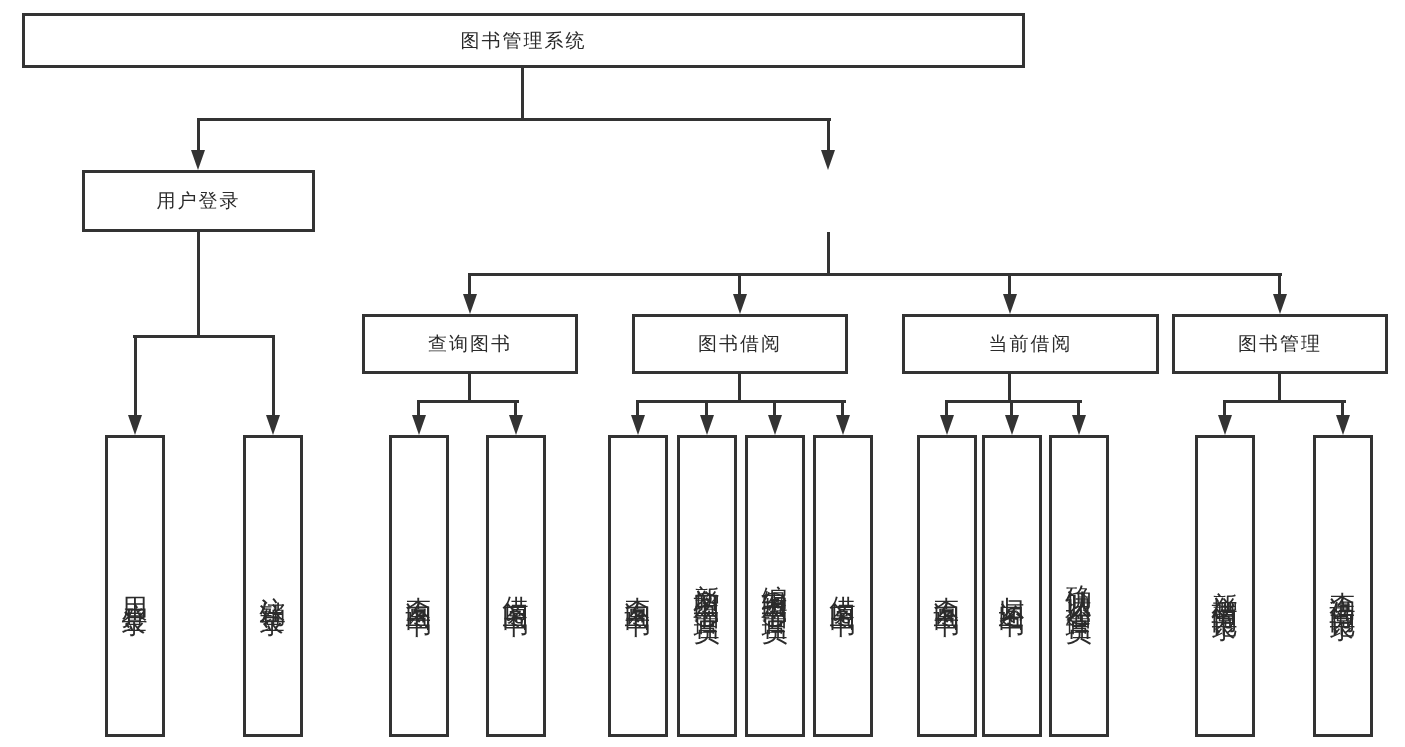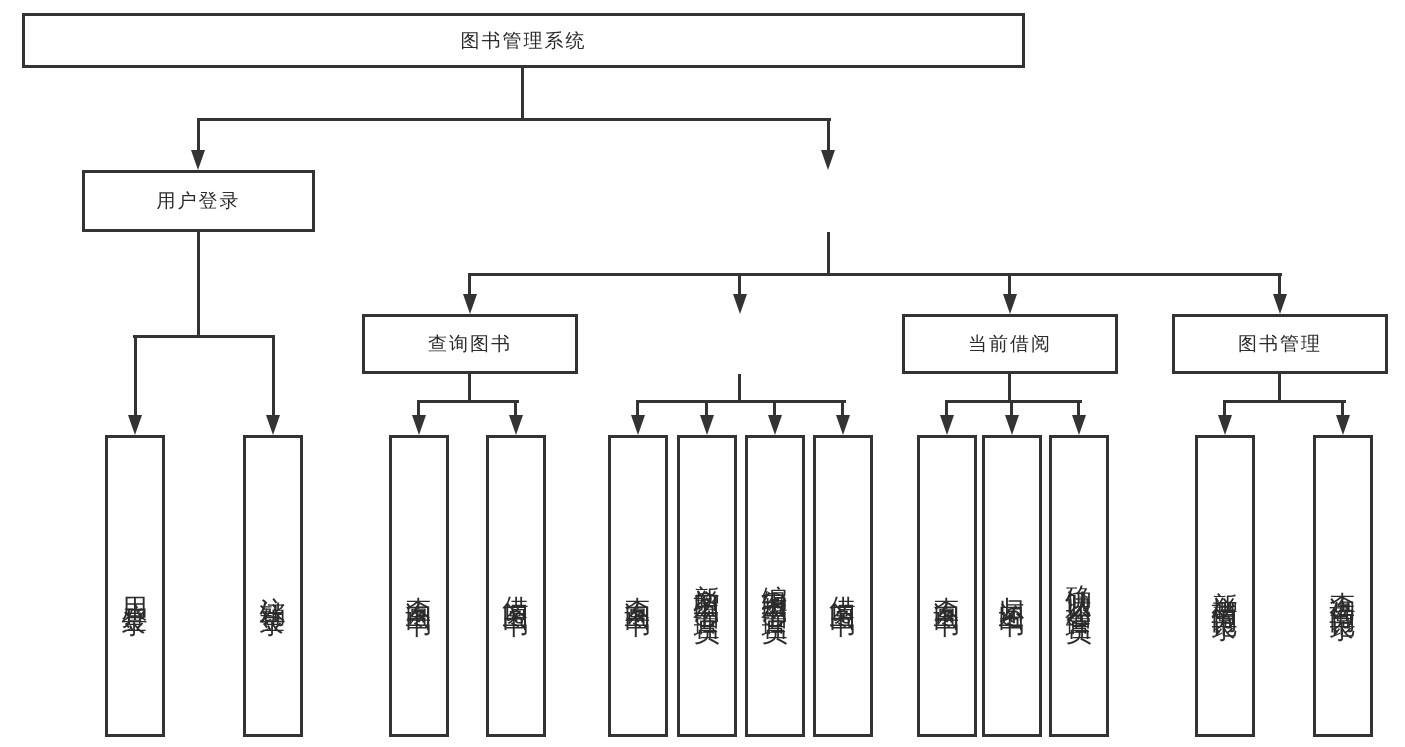--- a/index.html
+++ b/index.html
@@ -61,21 +61,22 @@
   <div class="vline" style="left:468px;top:276px;height:19px"></div>
   <div class="ahead" style="left:463px;top:294px"></div>
   <div class="vline" style="left:738px;top:276px;height:19px"></div>
   <div class="ahead" style="left:733px;top:294px"></div>
   <div class="vline" style="left:1008px;top:276px;height:19px"></div>
   <div class="ahead" style="left:1003px;top:294px"></div>
   <div class="vline" style="left:1278px;top:276px;height:19px"></div>
   <div class="ahead" style="left:1273px;top:294px"></div>
 
   <div class="box" style="left:362px;top:314px;width:216px;height:60px">查询图书</div>
-  <div class="box" style="left:902px;top:314px;width:216px;height:60px">当前借阅</div>
+  <div class="box" style="left:632px;top:314px;width:216px;height:60px">图书借阅</div>
+  <div class="box" style="left:902px;top:314px;width:257px;height:60px">当前借阅</div>
   <div class="box" style="left:1172px;top:314px;width:216px;height:60px">图书管理</div>
 
   <div class="vline" style="left:468px;top:374px;height:26px"></div>
   <div class="hline" style="left:417px;top:400px;width:102px"></div>
   <div class="vline" style="left:417px;top:403px;height:12px"></div>
   <div class="ahead" style="left:412px;top:415px"></div>
   <div class="vline" style="left:514px;top:403px;height:12px"></div>
   <div class="ahead" style="left:509px;top:415px"></div>
 
   <div class="vline" style="left:738px;top:374px;height:26px"></div>

